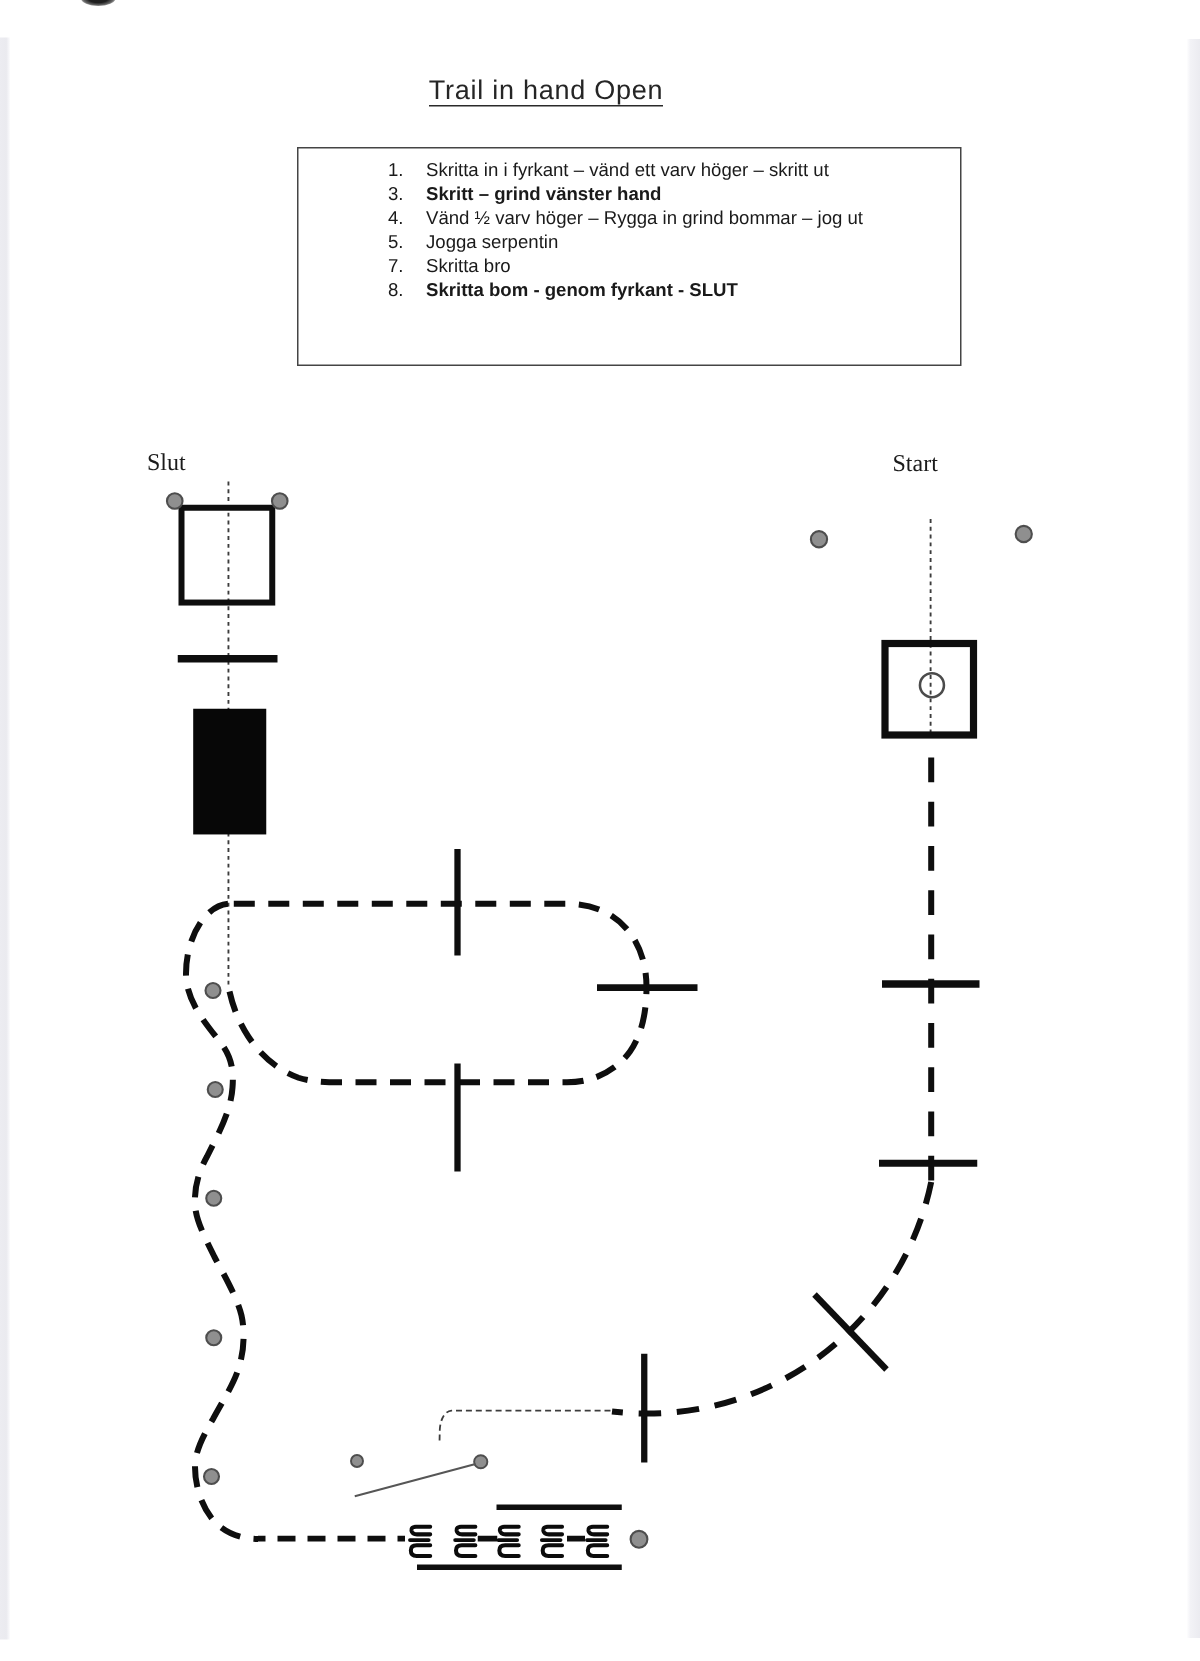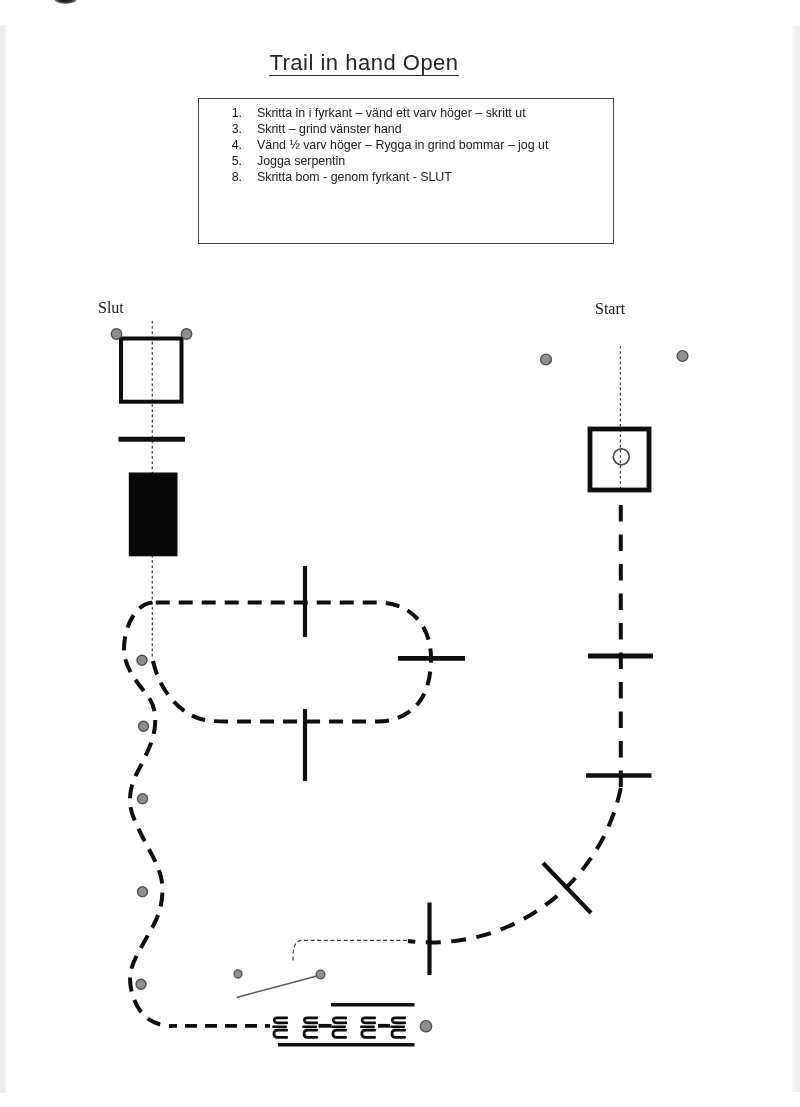--- a/index.html
+++ b/index.html
@@ -9,37 +9,38 @@
 </style>
 </head>
 <body>
 
 <div class="abs" style="left:0;top:25px;width:7px;height:1068px;background:linear-gradient(90deg,#ececf1 0%,#eaeaef 60%,#f6f6f9 85%,#ffffff 100%);"></div>
 
 <div class="abs" style="left:791px;top:26px;width:9px;height:1066px;background:linear-gradient(90deg,#ffffff 0%,#f2f2f6 30%,#ebebf0 100%);"></div>
 
 <div class="abs" style="left:54px;top:-6px;width:23px;height:10px;background:radial-gradient(ellipse at center,#1f1f1f 40%,#666 62%,rgba(255,255,255,0) 85%);border-radius:50%;"></div>
 
-<div class="abs" style="left:0;top:50px;width:728px;text-align:center;font-size:22px;color:#252525;letter-spacing:0.5px;"><span style="border-bottom:1.5px solid #2a2a2a;padding-bottom:0;">Trail in hand Open</span></div>
+<div class="abs" style="left:0;top:50px;width:728px;text-align:center;font-size:18px;color:#252525;letter-spacing:0.5px;"><span style="border-bottom:1.5px solid #2a2a2a;padding-bottom:0;">Trail in hand Open</span></div>
 
-<div class="abs" style="left:198px;top:98px;width:414px;height:144px;border:1.3px solid #444;font-size:12.4px;color:#1a1a1a;">
+<div class="abs" style="left:198px;top:98px;width:414px;height:144px;border:1.3px solid #444;font-size:12.4px;color:#1a1a1a;padding-left:27px;">
   <div style="margin-top:6px;line-height:16.1px;">
 
     <div><span style="display:inline-block;width:43px;text-align:right;">1.</span><span style="padding-left:15px;">Skritta in i fyrkant – vänd ett varv höger – skritt ut</span></div>
 
 
-    <div><span style="display:inline-block;width:43px;text-align:right;">3.</span><span style="padding-left:15px;">Skritt – grind vänster hand</span></div>
+    <div><span style="display:inline-block;width:43px;text-align:right;">3.</span><span style="padding-left:15px;font-weight:bold;">Skritt – grind vänster hand</span></div>
 
     <div><span style="display:inline-block;width:43px;text-align:right;">4.</span><span style="padding-left:15px;">Vänd ½ varv höger – Rygga in grind bommar – jog ut</span></div>
 
     <div><span style="display:inline-block;width:43px;text-align:right;">5.</span><span style="padding-left:15px;text-align:center;">Jogga serpentin</span></div>
 
 
+    <div><span style="display:inline-block;width:43px;text-align:right;">7.</span><span style="padding-left:15px;">Skritta bro</span></div>
 
-    <div><span style="display:inline-block;width:43px;text-align:right;">8.</span><span style="padding-left:15px;">Skritta bom - genom fyrkant - SLUT</span></div>
+    <div><span style="display:inline-block;width:43px;text-align:right;">8.</span><span style="padding-left:15px;font-weight:bold;">Skritta bom - genom fyrkant - SLUT</span></div>
   </div>
 </div>
 
 <svg class="abs" style="left:0;top:0;" width="800" height="1107" viewBox="0 0 800 1107" fill="none">
 
   <text x="98" y="313" font-family="Liberation Serif, serif" font-size="16" fill="#1b1b1b">Slut</text>
 
   <text x="595" y="314" font-family="Liberation Serif, serif" font-size="16" fill="#1b1b1b">Start</text>
 
   <path d="M 152.3 321 V 659" stroke="#3c3c3c" stroke-width="1.25" stroke-dasharray="2.6 2.6"></path>

